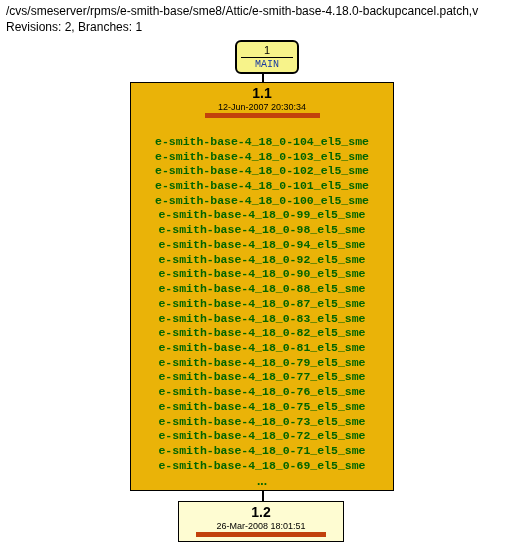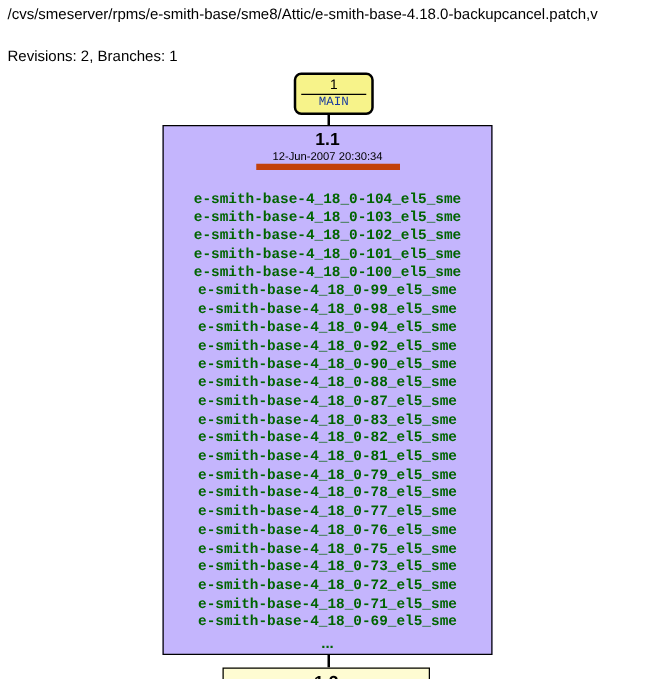--- a/index.html
+++ b/index.html
@@ -7,21 +7,21 @@
     padding: 0;
     font-family: Arial, Helvetica, sans-serif;
     background: #ffffff;
     width: 524px;
   }
   .header {
     font-size: 12px;
     padding: 4px 6px 2px 6px;
     color: #000;
   }
-  .header-path { margin-bottom: 20px; }
+  .header-path { margin-bottom: 2px; }
   .content {
     position: relative;
     padding-left: 130px;
     padding-top: 4px;
     padding-bottom: 8px;
   }
   .branch-node {
     background: #f7f38a;
     border: 2px solid #000;
     border-radius: 6px;
@@ -45,21 +45,21 @@
     color: #1a3aa0;
   }
   .connector-v {
     width: 2px;
     background: #000;
     margin-left: 132px;
   }
   .conn-short { height: 8px; }
   .conn-mid { height: 10px; }
   .rev-box {
-    background: #c4b5fd;
+    background: #eab308;
     border: 1px solid #000;
     width: 262px;
     text-align: center;
     padding: 2px 0 2px 0;
   }
   .rev-box.head {
     background: #fefcd2;
     width: 164px;
     margin-left: 48px;
   }
@@ -123,21 +123,20 @@
         <div>e-smith-base-4_18_0-98_el5_sme</div>
         <div>e-smith-base-4_18_0-94_el5_sme</div>
         <div>e-smith-base-4_18_0-92_el5_sme</div>
         <div>e-smith-base-4_18_0-90_el5_sme</div>
         <div>e-smith-base-4_18_0-88_el5_sme</div>
         <div>e-smith-base-4_18_0-87_el5_sme</div>
         <div>e-smith-base-4_18_0-83_el5_sme</div>
         <div>e-smith-base-4_18_0-82_el5_sme</div>
         <div>e-smith-base-4_18_0-81_el5_sme</div>
         <div>e-smith-base-4_18_0-79_el5_sme</div>
-        <div>e-smith-base-4_18_0-78_el5_sme</div>
         <div>e-smith-base-4_18_0-77_el5_sme</div>
         <div>e-smith-base-4_18_0-76_el5_sme</div>
         <div>e-smith-base-4_18_0-75_el5_sme</div>
         <div>e-smith-base-4_18_0-73_el5_sme</div>
         <div>e-smith-base-4_18_0-72_el5_sme</div>
         <div>e-smith-base-4_18_0-71_el5_sme</div>
         <div>e-smith-base-4_18_0-69_el5_sme</div>
       </div>
     <div class="ellipsis">...</div>
   </div>

